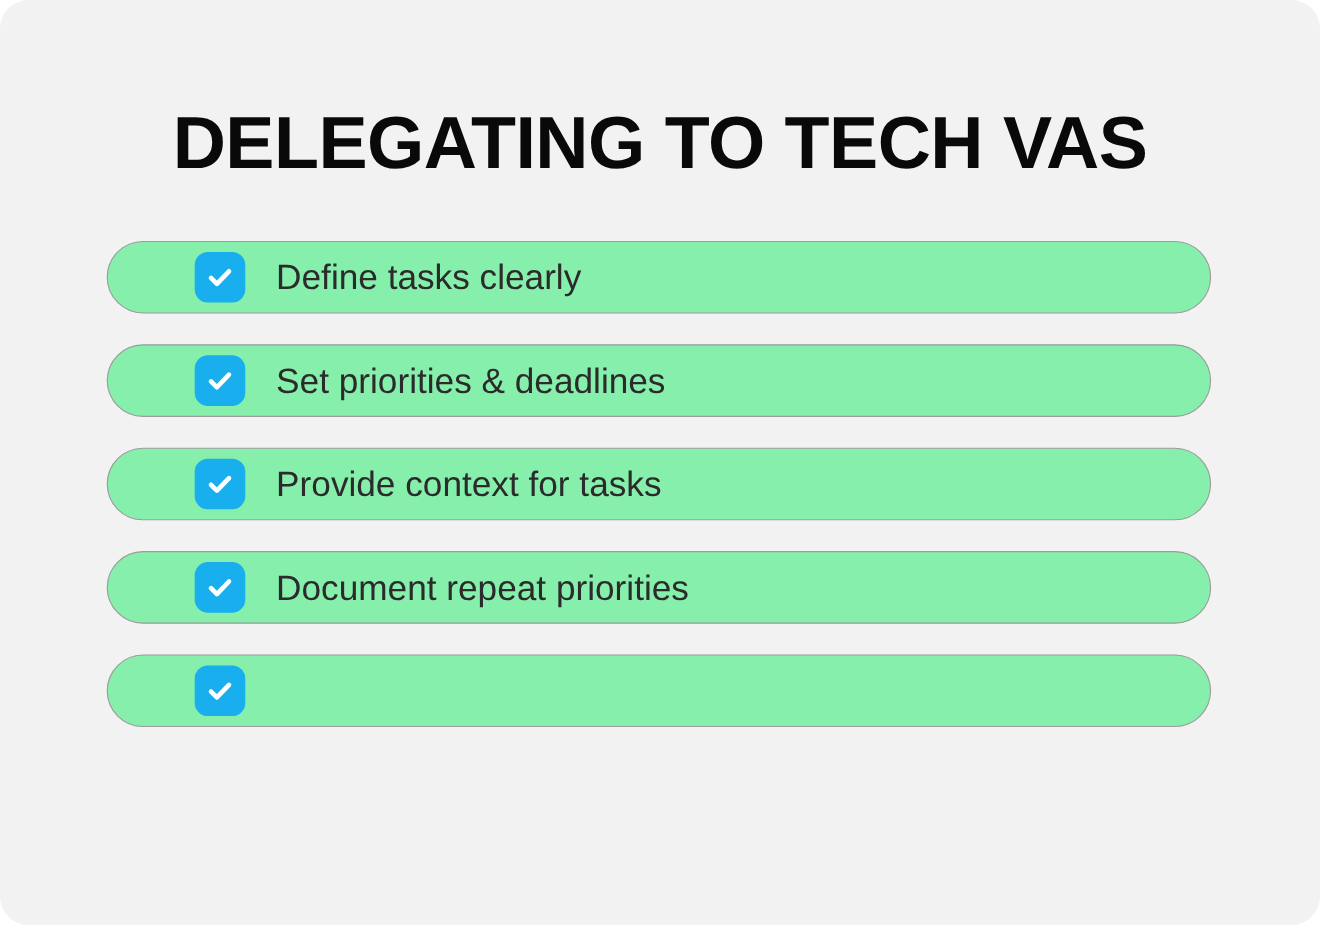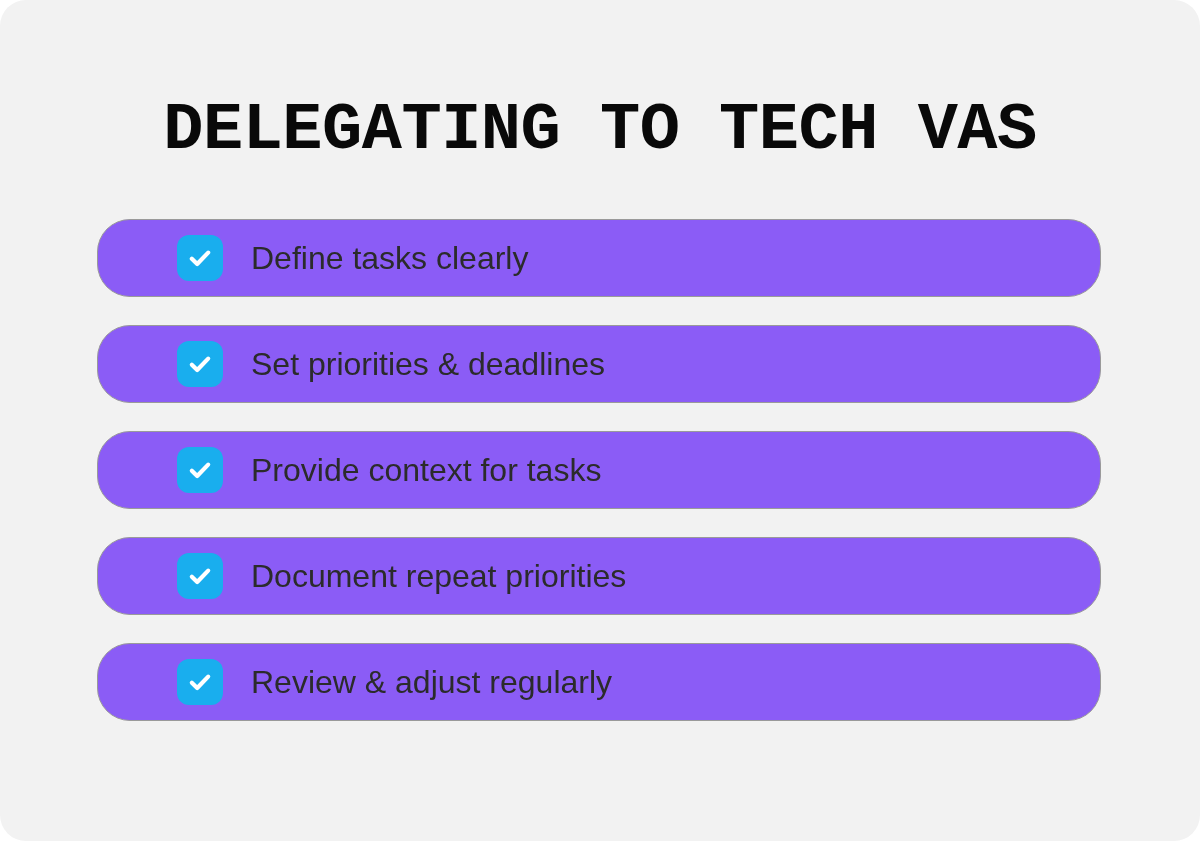--- a/index.html
+++ b/index.html
@@ -21,44 +21,44 @@
     height: 841px;
     background: #f2f2f2;
     border-radius: 26px;
     padding: 0;
   }
 
   .title {
     margin: 0;
     padding-top: 97px;
     text-align: center;
-    font-family: Liberation Mono, monospace;
+    font-family: Liberation Sans, sans-serif;
     font-size: 67px;
     font-weight: 700;
     letter-spacing: -0.5px;
     color: #090909;
     line-height: 1.0;
     white-space: nowrap;
   }
 
   .checklist {
     margin: 0;
     padding: 0;
     list-style: none;
     position: absolute;
     left: 97px;
     top: 219px;
     width: 1004px;
   }
 
   .row {
     box-sizing: border-box;
-    height: 78px;
+    height: 66px;
     margin-bottom: 28px;
-    background: #8b5cf6;
+    background: #86efac;
     border: 1.6px solid #9a9a9a;
     border-radius: 33px;
     display: flex;
     align-items: center;
     padding-left: 79px;
   }
   .row:last-child { margin-bottom: 0; }
 
   .checkbox {
     flex: 0 0 auto;
@@ -131,17 +131,16 @@
       </span>
       <span class="row-label">Document repeat priorities</span>
     </li>
 
     <li class="row">
       <span class="checkbox">
         <svg viewBox="0 0 24 24" aria-hidden="true">
           <path d="M5 12.6 L9.6 17.2 L19 7.4" fill="none" stroke="#ffffff" stroke-width="3.6" stroke-linecap="round" stroke-linejoin="round"></path>
         </svg>
       </span>
-      <span class="row-label">Review &amp; adjust regularly</span>
     </li>
 
   </ul>
 </div>
 
 </body></html>

